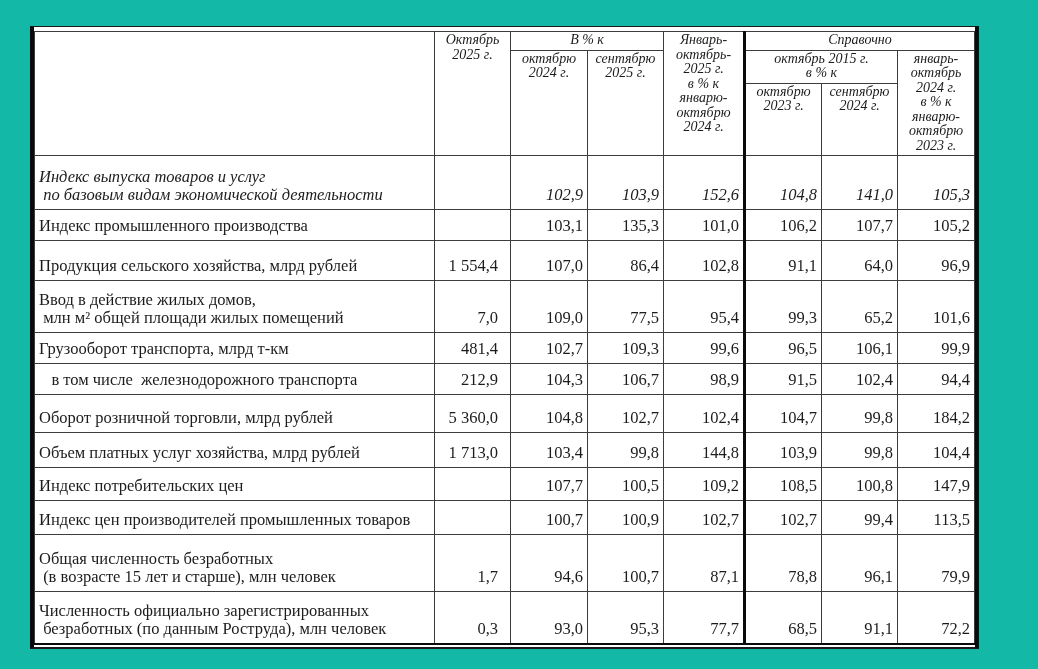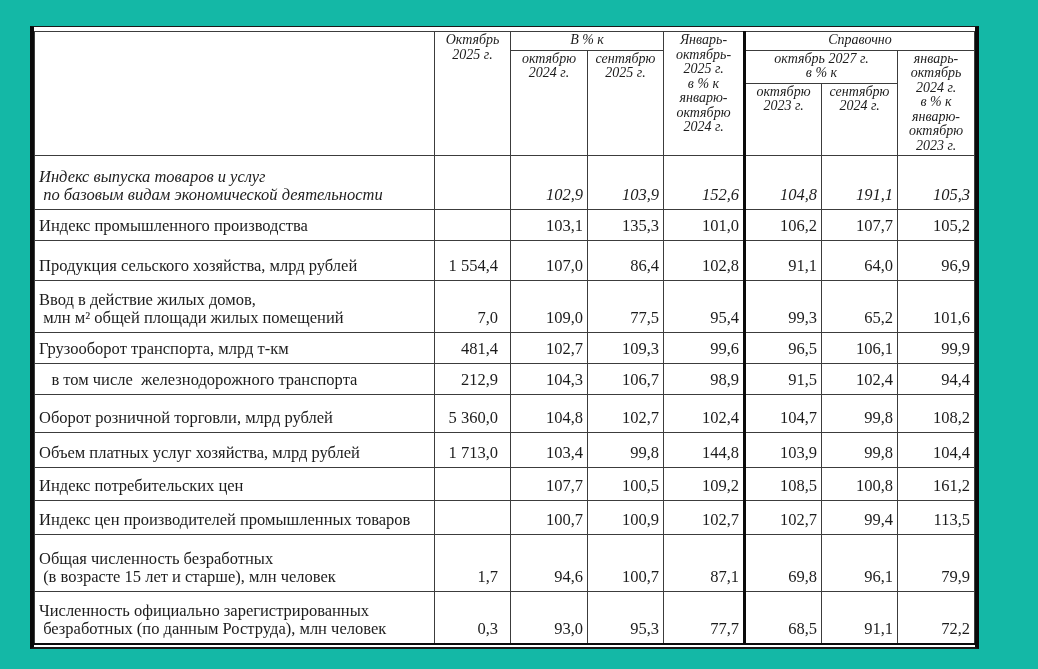--- a/index.html
+++ b/index.html
@@ -107,21 +107,21 @@
 январю-
 октябрю
 2024 г.</th>
           <th colspan="3" class="one-line thick-l">Справочно</th>
         </tr>
         <tr class="hr2">
           <th rowspan="2">октябрю
 2024 г.</th>
           <th rowspan="2">сентябрю
 2025 г.</th>
-          <th colspan="2" class="thick-l">октябрь 2027 г.
+          <th colspan="2" class="thick-l">октябрь 2015 г.
 в % к</th>
           <th rowspan="2">январь-
 октябрь
 2024 г.
 в % к
 январю-
 октябрю
 2023 г.</th>
         </tr>
         <tr class="hr3">
@@ -133,21 +133,21 @@
       </thead>
       <tbody>
         <tr style="height:54px">
           <td class="lbl">Индекс выпуска товаров и услуг
  по базовым видам экономической деятельности</td>
           <td class="num abs"></td>
           <td class="num">102,9</td>
           <td class="num">103,9</td>
           <td class="num">152,6</td>
           <td class="num thick-l">104,8</td>
-          <td class="num">191,1</td>
+          <td class="num">141,0</td>
           <td class="num">105,3</td>
         </tr>
         <tr style="height:31px">
           <td class="lbl">Индекс промышленного производства</td>
           <td class="num abs"></td>
           <td class="num">103,1</td>
           <td class="num">135,3</td>
           <td class="num">101,0</td>
           <td class="num thick-l">106,2</td>
           <td class="num">107,7</td>
@@ -195,60 +195,60 @@
           <td class="num">94,4</td>
         </tr>
         <tr style="height:38px">
           <td class="lbl">Оборот розничной торговли, млрд рублей</td>
           <td class="num abs">5 360,0</td>
           <td class="num">104,8</td>
           <td class="num">102,7</td>
           <td class="num">102,4</td>
           <td class="num thick-l">104,7</td>
           <td class="num">99,8</td>
-          <td class="num">108,2</td>
+          <td class="num">184,2</td>
         </tr>
         <tr style="height:35px">
           <td class="lbl">Объем платных услуг хозяйства, млрд рублей</td>
           <td class="num abs">1 713,0</td>
           <td class="num">103,4</td>
           <td class="num">99,8</td>
           <td class="num">144,8</td>
           <td class="num thick-l">103,9</td>
           <td class="num">99,8</td>
           <td class="num">104,4</td>
         </tr>
         <tr style="height:33px">
           <td class="lbl">Индекс потребительских цен</td>
           <td class="num abs"></td>
           <td class="num">107,7</td>
           <td class="num">100,5</td>
           <td class="num">109,2</td>
           <td class="num thick-l">108,5</td>
           <td class="num">100,8</td>
-          <td class="num">161,2</td>
+          <td class="num">147,9</td>
         </tr>
         <tr style="height:34px">
           <td class="lbl">Индекс цен производителей промышленных товаров</td>
           <td class="num abs"></td>
           <td class="num">100,7</td>
           <td class="num">100,9</td>
           <td class="num">102,7</td>
           <td class="num thick-l">102,7</td>
           <td class="num">99,4</td>
           <td class="num">113,5</td>
         </tr>
         <tr style="height:57px">
           <td class="lbl">Общая численность безработных
  (в возрасте 15 лет и старше), млн человек</td>
           <td class="num abs">1,7</td>
           <td class="num">94,6</td>
           <td class="num">100,7</td>
           <td class="num">87,1</td>
-          <td class="num thick-l">69,8</td>
+          <td class="num thick-l">78,8</td>
           <td class="num">96,1</td>
           <td class="num">79,9</td>
         </tr>
         <tr style="height:52px">
           <td class="lbl">Численность официально зарегистрированных
  безработных (по данным Роструда), млн человек</td>
           <td class="num abs">0,3</td>
           <td class="num">93,0</td>
           <td class="num">95,3</td>
           <td class="num">77,7</td>

